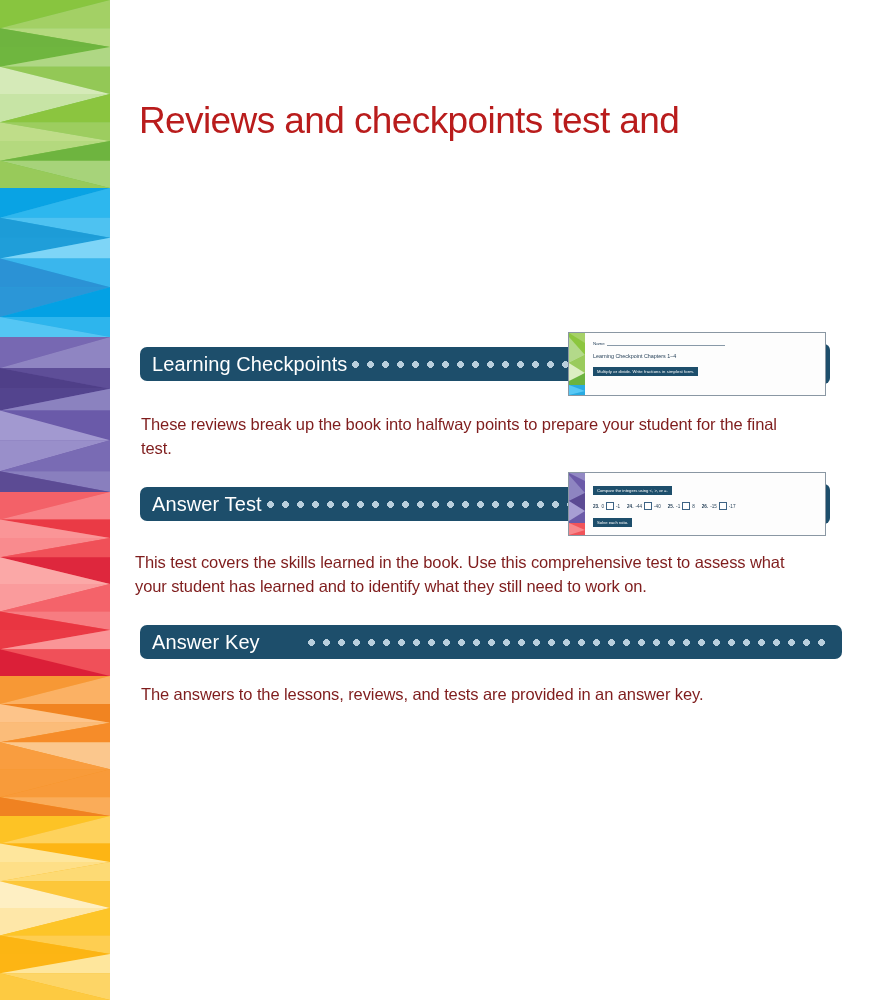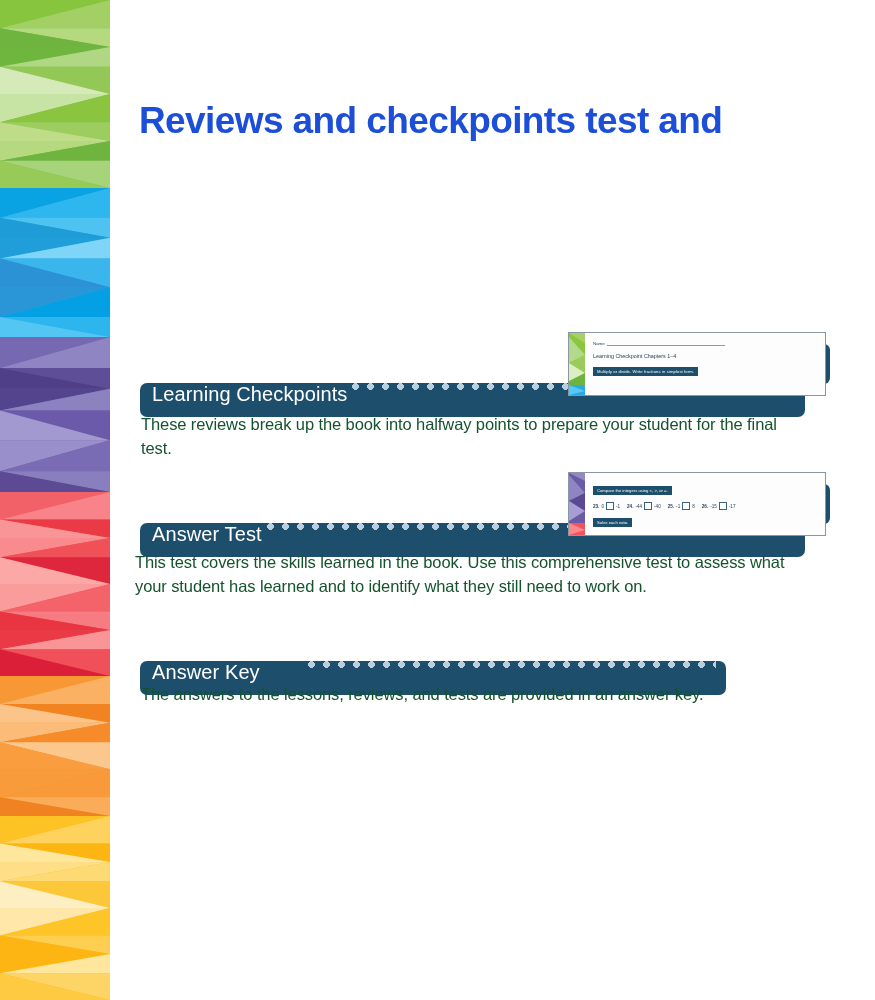--- a/index.html
+++ b/index.html
@@ -19,36 +19,36 @@
     overflow: hidden;
   }
   .band { position: absolute; left: 0; width: 110px; overflow: hidden; }
   .band svg { display: block; width: 110px; height: 100%; }
 
   
   #page-heading {
     position: absolute;
     left: 139px; top: 96px; width: 680px;
     font-size: 37px;
-    font-weight: bold;
+    font-weight: normal;
     line-height: 1.33;
     letter-spacing: -0.6px;
-    color: #1d4ed8;
+    color: #b91c1c;
   }
 
   
   .section-bar {
     position: absolute;
     height: 34px;
     background: #1d4e6b;
     border-radius: 7px;
     display: flex;
+    align-items: center;
     overflow: hidden;
     white-space: nowrap;
-    margin-top: 36px;
   }
   .section-bar .bar-label {
     color: #ffffff;
     font-size: 20px;
     font-weight: normal;
     padding-left: 12px;
     padding-right: 5px;
     letter-spacing: 0.1px;
     flex: none;
   }
@@ -66,21 +66,21 @@
   .bar-tab {
     position: absolute;
     width: 34px; height: 40px;
     background: #1d4e6b;
     border-radius: 6px;
   }
 
   
   .body-text {
     position: absolute;
-    color: #14532d;
+    color: #7f1d1d;
     font-size: 16.5px;
     line-height: 1.43;
     letter-spacing: -0.1px;
   }
 
   
   .thumb {
     position: absolute;
     background: #ffffff;
     border: 1px solid #8a97a3;
@@ -328,18 +328,18 @@
         <span class="box"></span>
         <span>-17</span>
       </span>
     </div>
     <div class="w-banner-sm row-gap">Solve each ratio.</div>
   </div>
 </div>
 
 <div class="body-text" style="left:135px; top:551px; width:665px;">This test covers the skills learned in the book. Use this comprehensive test to assess what your student has learned and to identify what they still need to work on.</div>
 
-<div class="section-bar" style="left:140px; top:625px; width:586px;gap:43px;">
+<div class="section-bar" style="left:140px; top:625px; width:702px;gap:43px;">
   <span class="bar-label">Answer Key</span>
   <span class="dot-run"></span>
 </div>
 
 <div class="body-text" style="left:141px; top:683px; width:665px;">The answers to the lessons, reviews, and tests are provided in an answer key.</div>
 
 </body></html>

